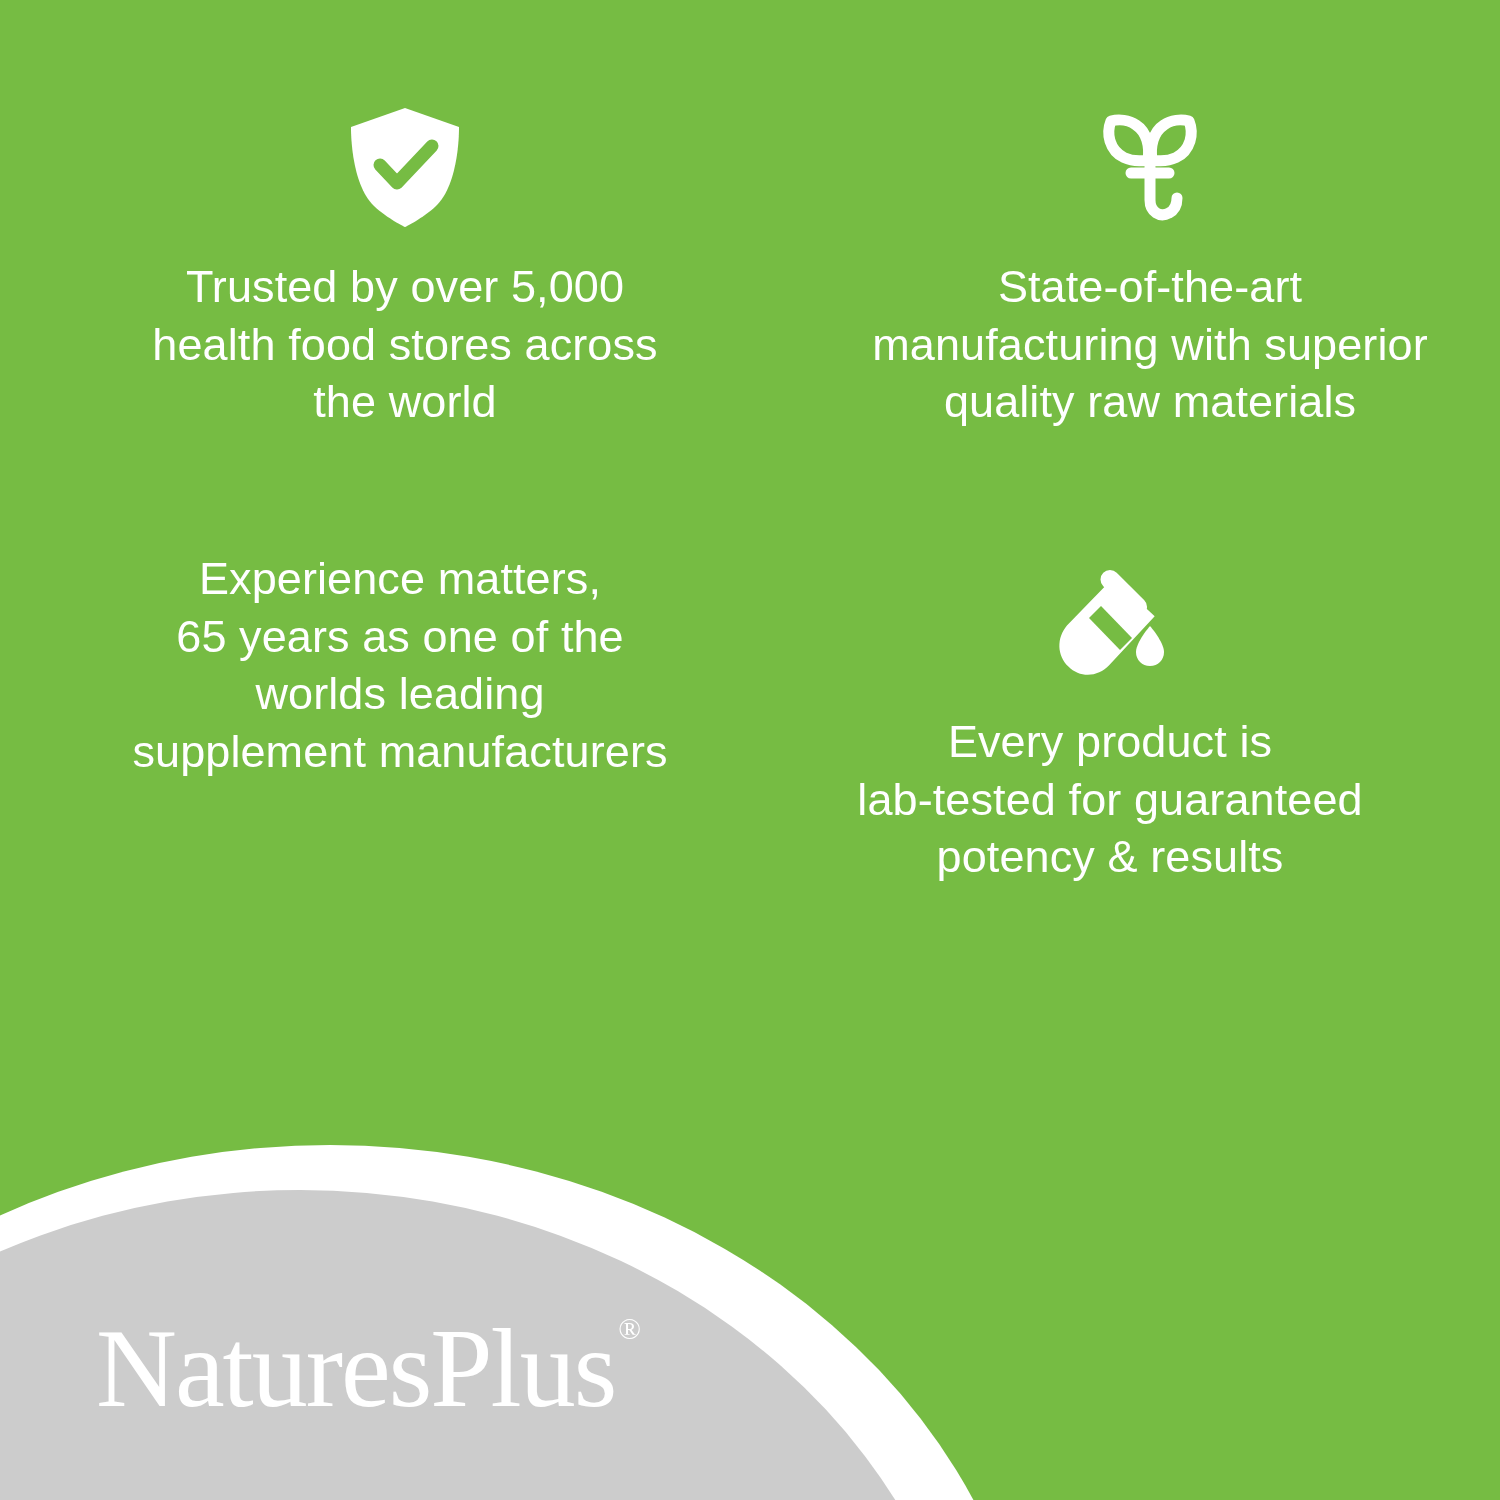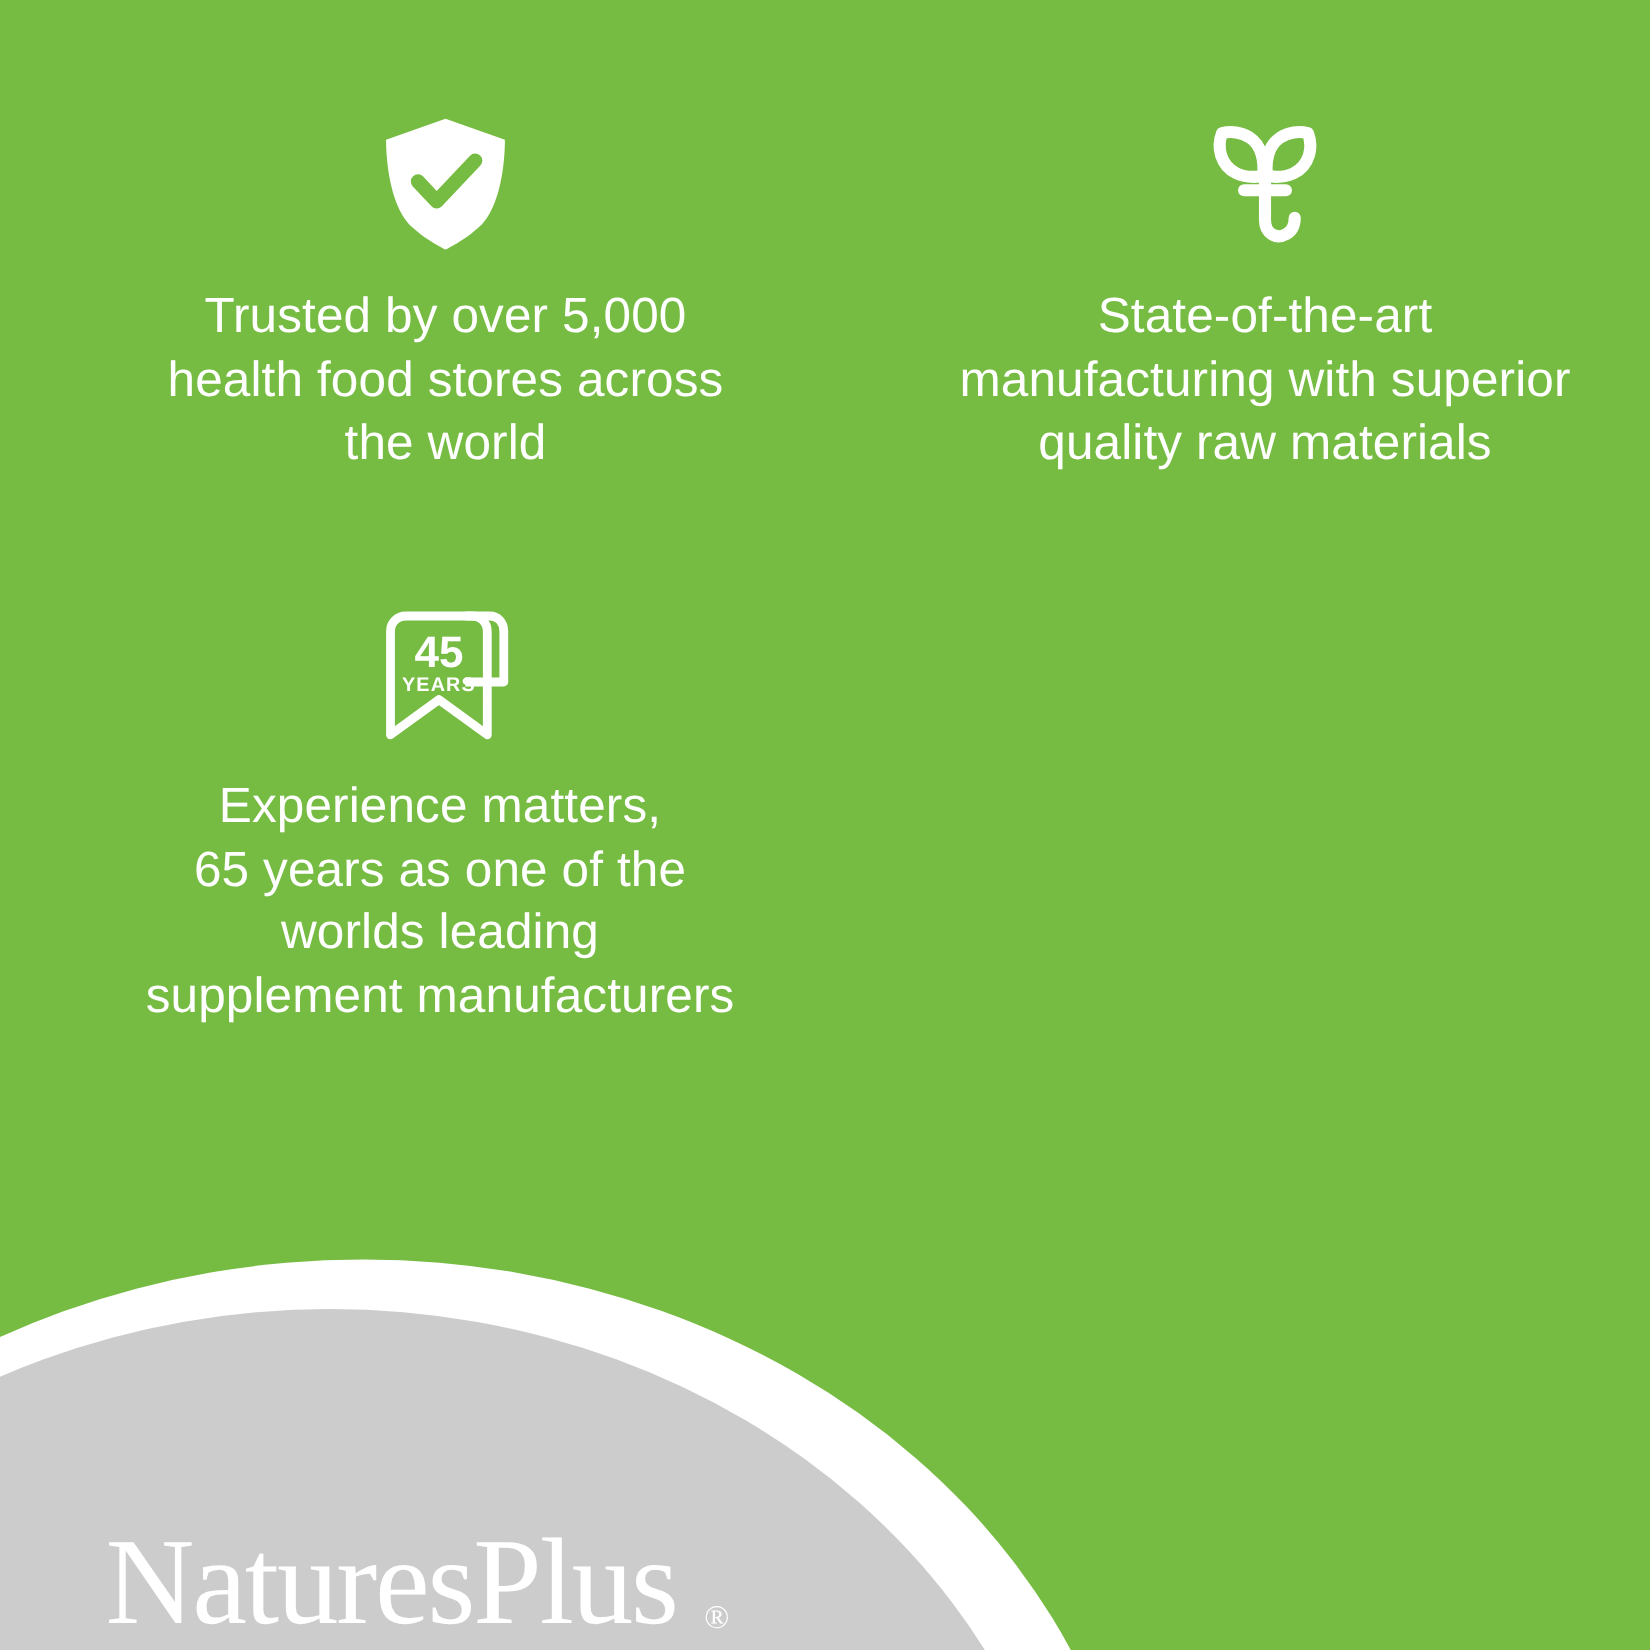--- a/index.html
+++ b/index.html
@@ -60,26 +60,25 @@
   #cell-experience   { left: 40px;  top: 550px;  width: 720px; }
   #cell-labtested    { left: 760px; top: 560px;  width: 700px; }
   #cell-usa          { left: 800px; top: 1050px; width: 620px; }
 
   #cell-usa .icon-wrap { height: 120px; margin-bottom: 36px; }
 
   
   .logo {
     position: absolute;
     left: 96px;
-    top: 1374px;
+    top: 1312px;
     width: 560px;
     height: 120px;
     display: flex;
-    align-items: flex-end;
-    gap: 22px;
+    align-items: flex-start;
   }
   .logo-word {
     font-family: "Liberation Serif", serif;
     font-size: 112px;
     line-height: 1;
     color: #ffffff;
     letter-spacing: -2px;
     font-weight: 400;
   }
   .logo-reg {
@@ -130,36 +129,45 @@
             <path d="M65 60 L65 95 C65 107 75 113 84 108 C90 105 92 99 92 93"></path>
           </g>
         </svg>
       </span>
       <span class="caption">State-of-the-art
 manufacturing with superior
 quality raw materials</span>
     </div>
 
     <div class="cell" id="cell-experience">
-      <span class="icon-wrap">
-        <svg width="135" height="128" viewBox="0 0 135 128" aria-hidden="true">
-
-          <path d="M90 10 L112 10 C120 10 125 16 125 24 L125 70 L90 70" fill="none" stroke="#FFFFFF" stroke-width="8" stroke-linejoin="round"></path>
-
-          <path d="M22 24 C22 16 28 10 36 10 L96 10 C104 10 110 16 110 24 L110 118 L66 86 L22 118 Z" fill="none" stroke="#FFFFFF" stroke-width="8" stroke-linejoin="round"></path>
-          <text x="66" y="56" text-anchor="middle" fill="#FFFFFF" font-family="Liberation Sans, sans-serif" font-size="40" font-weight="bold">45</text>
-          <text x="66" y="78" text-anchor="middle" fill="#FFFFFF" font-family="Liberation Sans, sans-serif" font-size="18" font-weight="bold" letter-spacing="1">YEARS</text>
-        </svg>
-      </span>
       <span class="caption">Experience matters,
 65 years as one of the
 worlds leading
 supplement manufacturers</span>
     </div>
 
+    <div class="cell" id="cell-labtested">
+      <span class="icon-wrap">
+        <svg width="128" height="122" viewBox="0 0 128 122" aria-hidden="true">
+          <g fill="#FFFFFF">
+
+            <path d="M55 12 L95 52 L48 99 C36 111 18 111 7 99 C-4 88 -4 70 7 58 Z" transform="translate(14,6) rotate(-2 48 60)"></path>
+
+            <rect x="64" y="6" width="58" height="19" rx="9.5" transform="rotate(45 64 6)"></rect>
+          </g>
+
+          <path d="M55 46 L86 78 L74 90 L43 58 Z" fill="#76BC43"></path>
+
+          <path d="M104 66 C104 66 118 82 118 92 C118 100 112 106 104 106 C96 106 90 100 90 92 C90 82 104 66 104 66 Z" fill="#FFFFFF"></path>
+        </svg>
+      </span>
+      <span class="caption">Every product is
+lab-tested for guaranteed
+potency &amp; results</span>
+    </div>
 
 
   </div>
 
   <div class="logo">
     <span class="logo-word">NaturesPlus</span>
       <span class="logo-reg">®</span>
   </div>
 
 </div>

